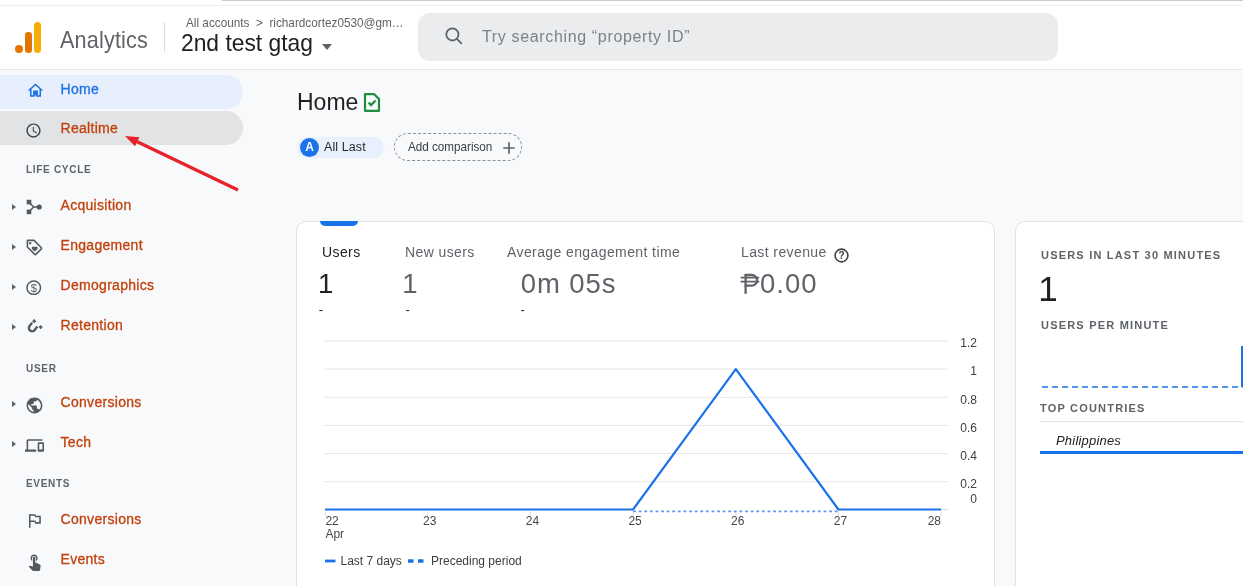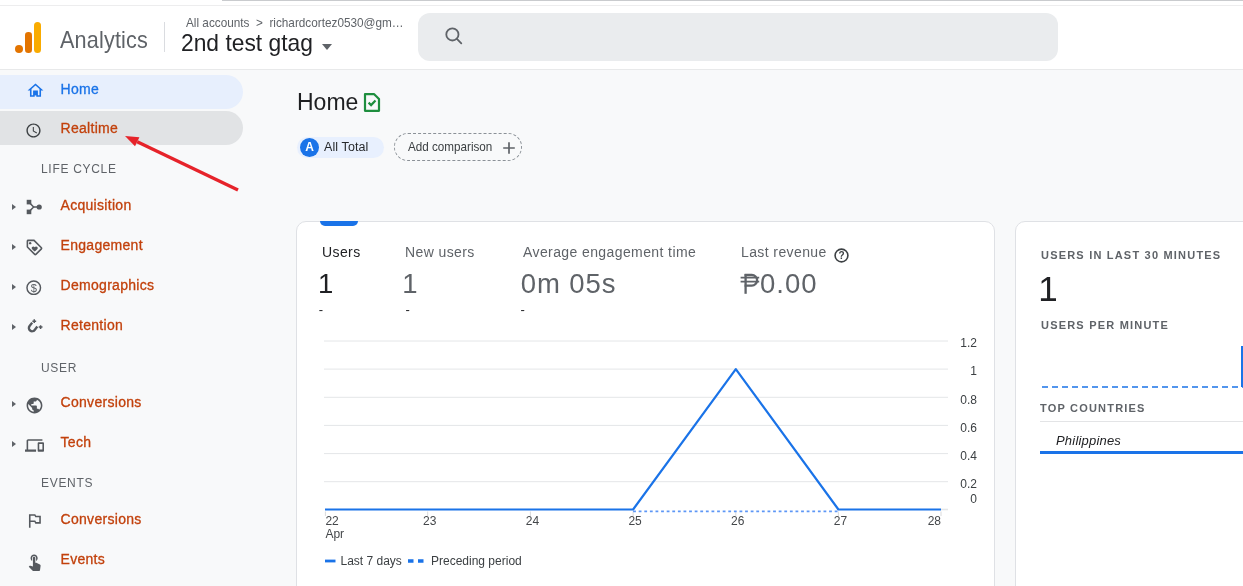--- a/index.html
+++ b/index.html
@@ -24,21 +24,21 @@
   #caret { left:322px; top:44px; width:0; height:0; border-left:5px solid transparent;
      border-right:5px solid transparent; border-top:6px solid #5f6368; }
   
   #search { left:418px; top:13px; width:640px; height:48px; border-radius:12px; background:#eaecee; }
   #search-ph { left:482px; top:29px; font-size:16px; line-height:16px; color:#7d8287; letter-spacing:0.65px; }
   
   .pill { left:0; width:243px; height:33px; border-radius:0 17px 17px 0; }
   #pill-home { top:75px; height:33.5px; background:#e7effd; }
   #pill-rt { top:110.5px; height:34px; background:#e1e3e5; }
   .navtext { left:60.5px; font-size:14px; line-height:15px; color:#c2410c; letter-spacing:0.3px; -webkit-text-stroke:0.3px currentColor; }
-  .navhead { left:41px; font-size:12px; line-height:11px; font-weight:normal; color:#5f6368; letter-spacing:0.7px; }
+  .navhead { left:26px; font-size:10px; line-height:11px; font-weight:bold; color:#5f6368; letter-spacing:0.7px; }
   .tri { left:12px; width:0; height:0; border-top:3.5px solid transparent; border-bottom:3.5px solid transparent;
      border-left:4.5px solid #5f6368; }
   .navicon { left:25.4px; width:19px; height:19px; }
   
   #title { left:297px; top:89px; font-size:23px; line-height:26px; color:#1e1f21; }
   
   #chip-all { left:297px; top:137px; width:87px; height:21px; border-radius:11px; background:#e8f0fe; }
   #chip-a { left:300px; top:138px; width:19px; height:19px; border-radius:50%; background:#1a73e8;
      color:#fff; font-size:12px; font-weight:bold; text-align:center; line-height:19px; }
   #chip-all-t { left:324px; top:141px; font-size:12.5px; line-height:13px; color:#27292c; letter-spacing:0.1px; }
@@ -78,20 +78,21 @@
   <div id="topdivider" class="abs"></div>
   <div id="breadcrumb" class="abs">All accounts &nbsp;&gt;&nbsp; richardcortez0530@gm…</div>
   <div id="property" class="abs">2nd test gtag</div>
   <div id="caret" class="abs"></div>
 
   <div id="search" class="abs"></div>
   <svg class="abs" style="left:444px;top:26px" width="20" height="20" viewBox="0 0 20 20">
     <circle cx="8.4" cy="8.4" r="6.1" fill="none" stroke="#5f6368" stroke-width="1.8"></circle>
     <line x1="12.9" y1="12.9" x2="17.3" y2="17.3" stroke="#5f6368" stroke-width="1.8" stroke-linecap="round"></line>
   </svg>
+  <div id="search-ph" class="abs">Try searching “property ID”</div>
 
   <div id="pill-home" class="abs pill"></div>
   <div id="pill-rt" class="abs pill"></div>
   <div id="navitems">
 
     <svg class="abs navicon" style="top:81px;left:26.2px" viewBox="0 0 24 24" fill="#1a73e8">
       <path d="M12 5.69l5 4.5V18h-2v-6H9v6H7v-7.81l5-4.5M12 3L2 12h3v8h6v-6h2v6h6v-8h3L12 3z"></path>
         <rect x="9.7" y="12.8" width="4.6" height="5.4"></rect>
     </svg>
     <div class="abs navtext" style="top:82px;color:#1a73e8">Home</div>
@@ -168,34 +169,34 @@
   </div>
 
   <div id="title" class="abs">Home</div>
   <svg class="abs" style="left:363px;top:93px" width="18" height="19" viewBox="0 0 18 19">
     <path d="M2 1.2 H11.2 L16 6 V17.8 H2 Z" fill="none" stroke="#1e8e3e" stroke-width="2.2" stroke-linejoin="round"></path>
     <path d="M5.6 9.6 L8.1 12.1 L12.5 7.4" fill="none" stroke="#1e8e3e" stroke-width="2.2"></path>
   </svg>
 
   <div id="chip-all" class="abs"></div>
   <div id="chip-a" class="abs">A</div>
-  <div id="chip-all-t" class="abs">All Total</div>
+  <div id="chip-all-t" class="abs">All Last</div>
   <div id="chip-add" class="abs"></div>
   <div id="chip-add-t" class="abs">Add comparison</div>
   <svg class="abs" style="left:502px;top:141px" width="14" height="14" viewBox="0 0 14 14">
     <path d="M7 1.2 V12.8 M1.2 7 H12.8" stroke="#5f6368" stroke-width="1.7"></path>
   </svg>
 
   <div id="card1" class="abs card"></div>
   <div id="card2" class="abs card"></div>
   <div id="tabind" class="abs"></div>
 
   <div class="abs mlabel" style="left:322px;color:#202124">Users</div>
   <div class="abs mlabel" style="left:405px">New users</div>
-  <div class="abs mlabel" style="left:523px">Average engagement time</div>
+  <div class="abs mlabel" style="left:507px">Average engagement time</div>
   <div class="abs mlabel" style="left:741px">Last revenue</div>
   <svg class="abs" style="left:834px;top:248px" width="15" height="15" viewBox="0 0 15 15">
     <circle cx="7.5" cy="7.5" r="6.4" fill="none" stroke="#3c4043" stroke-width="1.6"></circle>
     <text x="7.5" y="11.2" font-size="10" font-weight="bold" fill="#3c4043" text-anchor="middle" font-family="Liberation Sans">?</text>
   </svg>
   <div class="abs mval" style="left:318px;color:#202124">1</div>
   <div class="abs mval" style="left:402.3px">1</div>
   <div class="abs mval" style="left:520.8px">0m 05s</div>
   <svg class="abs" style="left:739.5px;top:272px" width="22" height="24" viewBox="0 0 22 24">
     <path d="M5.6 2.1 V21.8" stroke="#5f6368" stroke-width="2.3" fill="none"></path>

